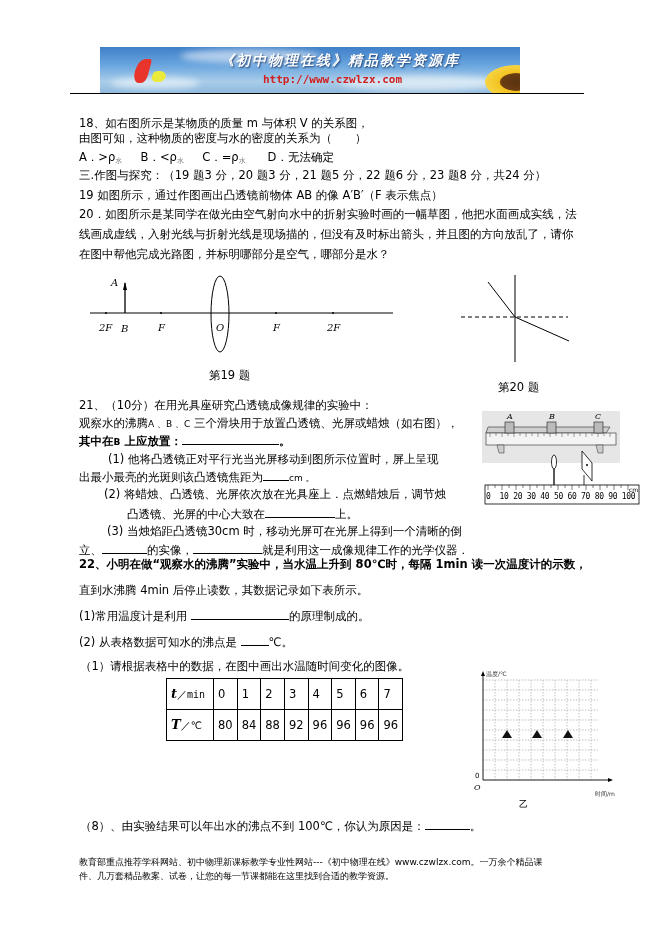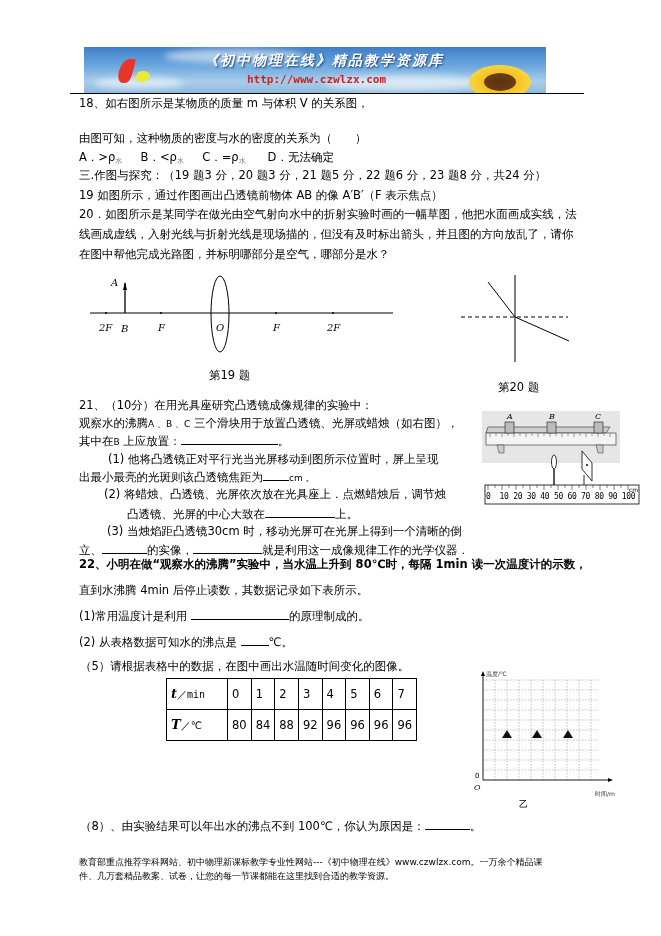--- a/index.html
+++ b/index.html
@@ -2,21 +2,21 @@
 <html><head>
 <meta charset="utf-8">
 <style>
   * { box-sizing: border-box; margin: 0; padding: 0; }
   html, body { width: 661px; height: 936px; background: #ffffff; overflow: hidden; }
   body { position: relative; font-family: "DejaVu Sans", sans-serif; color: #000; font-size: 11.5px; }
 
   .abs { position: absolute; white-space: nowrap; }
 
   
-  .banner { position: absolute; left: 84px; top: 47px; width: 462px; height: 46px;
+  .banner { position: absolute; left: 100px; top: 47px; width: 420px; height: 46px;
     background: linear-gradient(180deg, #3f7fc8 0%, #6aa6df 40%, #a9cde9 75%, #8fb9dd 100%); overflow: hidden; }
   .banner .cloud { position: absolute; border-radius: 50%; background: rgba(255,255,255,0.55); filter: blur(3px); }
   .banner-title { position: absolute; left: 120px; top: 5px; color: #fff; font-size: 14px; font-weight: bold; font-style: italic; letter-spacing: 2px; text-shadow: 1px 1px 2px #1a3d70; }
   .banner-url { position: absolute; left: 163px; top: 26px; color: #d12020; font-family: "DejaVu Sans Mono", monospace; font-size: 11px; font-weight: bold; }
   .logo-red { position: absolute; left: 35px; top: 12px; width: 14px; height: 24px; background: #e8342a; border-radius: 60% 20% 40% 60%; transform: skewX(-15deg); }
   .logo-yellow { position: absolute; left: 52px; top: 24px; width: 14px; height: 11px; background: #eaea3a; border-radius: 30% 60% 40% 50%; transform: skewX(-20deg); }
   .sunflower { position: absolute; left: 385px; top: 18px; width: 62px; height: 34px; border-radius: 50%;
     background: radial-gradient(ellipse at center, #5a3310 0%, #6b3d12 35%, #f3c220 38%, #f7d443 70%, rgba(247,212,67,0) 72%); }
   .header-line { position: absolute; left: 70px; top: 93px; width: 514px; height: 1px; background: #000; }
 
@@ -30,21 +30,21 @@
   .fig19 { position: absolute; left: 80px; top: 270px; width: 330px; height: 120px; }
   .fig-caption { position: absolute; font-size: 11.5px; margin-left: 29px; }
 
   
   .bench { position: absolute; left: 482px; top: 411px; width: 138px; height: 52px; background: #e8e8e8; }
   .ruler-fig { position: absolute; left: 484px; top: 447px; width: 156px; height: 62px; }
 
   
   table.data { position: absolute; left: 166px; top: 678px; border-collapse: collapse; }
   table.data td { border: 1px solid #000; height: 31px; font-size: 11.5px; padding: 0 4px; text-align: left; }
-  table.data td.head { width: 61px; }
+  table.data td.head { width: 47px; }
   table.data td.val { width: 23px; }
 
   .graph { position: absolute; left: 458px; top: 670px; width: 156px; height: 140px; }
 
   .footer { position: absolute; left: 79px; font-size: 9px; white-space: nowrap; }
 </style>
 </head>
 <body>
 
 <div class="banner">
@@ -52,21 +52,21 @@
   <div class="cloud" style="left:240px;top:28px;width:160px;height:16px;"></div>
   <div class="cloud" style="left:10px;top:30px;width:90px;height:12px;"></div>
   <div class="logo-red"></div>
   <div class="logo-yellow"></div>
   <div class="banner-title">《初中物理在线》精品教学资源库</div>
   <div class="banner-url">http://www.czwlzx.com</div>
   <div class="sunflower"></div>
 </div>
 <div class="header-line"></div>
 
-<div class="line" style="top:96px;">18、如右图所示是某物质的质量 m 与体积 V 的关系图，</div>
+<div class="line" style="top:116px;">18、如右图所示是某物质的质量 m 与体积 V 的关系图，</div>
 <div class="line" style="top:131px;">由图可知，这种物质的密度与水的密度的关系为（　　）</div>
 <div class="line" style="top:150px;">
   <span><span>A．&gt;ρ</span><span class="sub">水</span></span>&nbsp;&nbsp;&nbsp;&nbsp;
   <span><span>B．&lt;ρ</span><span class="sub">水</span></span>&nbsp;&nbsp;&nbsp;&nbsp;
   <span><span>C．=ρ</span><span class="sub">水</span></span>&nbsp;&nbsp;&nbsp;&nbsp;&nbsp;
   <span>D．无法确定</span>
 </div>
 <div class="line" style="top:168px;text-align:center;">三.作图与探究：（19 题3 分，20 题3 分，21 题5 分，22 题6 分，23 题8 分，共24 分）</div>
 
 <div class="line" style="top:188px;">19 如图所示，通过作图画出凸透镜前物体 AB 的像 A′B′（F 表示焦点）</div>
@@ -102,21 +102,21 @@
     <line x1="33" y1="12" x2="60" y2="47" stroke="#000" stroke-width="1"></line>
     <line x1="60" y1="47" x2="114" y2="71" stroke="#000" stroke-width="1"></line>
   </svg>
 </div>
 <div class="fig-caption" style="left:469px;top:380px;">第20 题</div>
 
 <div class="line" style="top:398px;">21、（10分）在用光具座研究凸透镜成像规律的实验中：</div>
 <div class="line" style="top:416px;">
   <span>观察水的沸腾</span><span class="small-letter">A 、B 、C</span>&nbsp;<span>三个滑块用于放置凸透镜、光屏或蜡烛（如右图），</span>
 </div>
-<div class="line" style="top:433px;">
+<div class="line" style="top:433px;font-weight:bold;">
   <span>其中在</span><span class="small-letter">B</span>&nbsp;<span>上应放置：</span><span class="blank" style="width:97px;"></span><span>。</span>
 </div>
 <div class="line" style="top:452px;left:108px;">(1)  他将凸透镜正对平行光当光屏移动到图所示位置时，屏上呈现</div>
 <div class="line" style="top:469px;">
   <span>出最小最亮的光斑则该凸透镜焦距为</span><span class="blank" style="width:26px;"></span><span style="font-size:9px;">cm 。</span>
 </div>
 <div class="line" style="top:487px;left:104px;">(2) 将蜡烛、凸透镜、光屏依次放在光具座上．点燃蜡烛后，调节烛</div>
 <div class="line" style="top:506px;margin-left:48px;">
   <span>凸透镜、光屏的中心大致在</span><span class="blank" style="width:70px;"></span><span>上。</span>
 </div>
@@ -203,21 +203,21 @@
 </div>
 
 <div class="line" style="top:557px;font-weight:bold;">22、小明在做“观察水的沸腾”实验中，当水温上升到 80℃时，每隔 1min 读一次温度计的示数，</div>
 <div class="line" style="top:583px;">直到水沸腾 4min 后停止读数，其数据记录如下表所示。</div>
 <div class="line" style="top:608px;">
   <span>(1)常用温度计是利用</span>&nbsp;<span class="blank" style="width:98px;"></span><span>的原理制成的。</span>
 </div>
 <div class="line" style="top:634px;">
   <span>(2) 从表格数据可知水的沸点是</span>&nbsp;<span class="blank" style="width:28px;"></span><span>℃。</span>
 </div>
-<div class="line" style="top:659px;left:80px;">（5）请根据表格中的数据，在图中画出水温随时间变化的图像。</div>
+<div class="line" style="top:659px;left:80px;">（1）请根据表格中的数据，在图中画出水温随时间变化的图像。</div>
 
 <table class="data">
   <tbody>
       <tr>
     <td class="head"><b class="italic-serif" style="font-size:13px;">t</b><span style="font-family:'DejaVu Sans Mono',monospace;font-size:10px;">／min</span></td>
     <td class="val">0</td>
     <td class="val">1</td>
     <td class="val">2</td>
     <td class="val">3</td>
     <td class="val">4</td>

